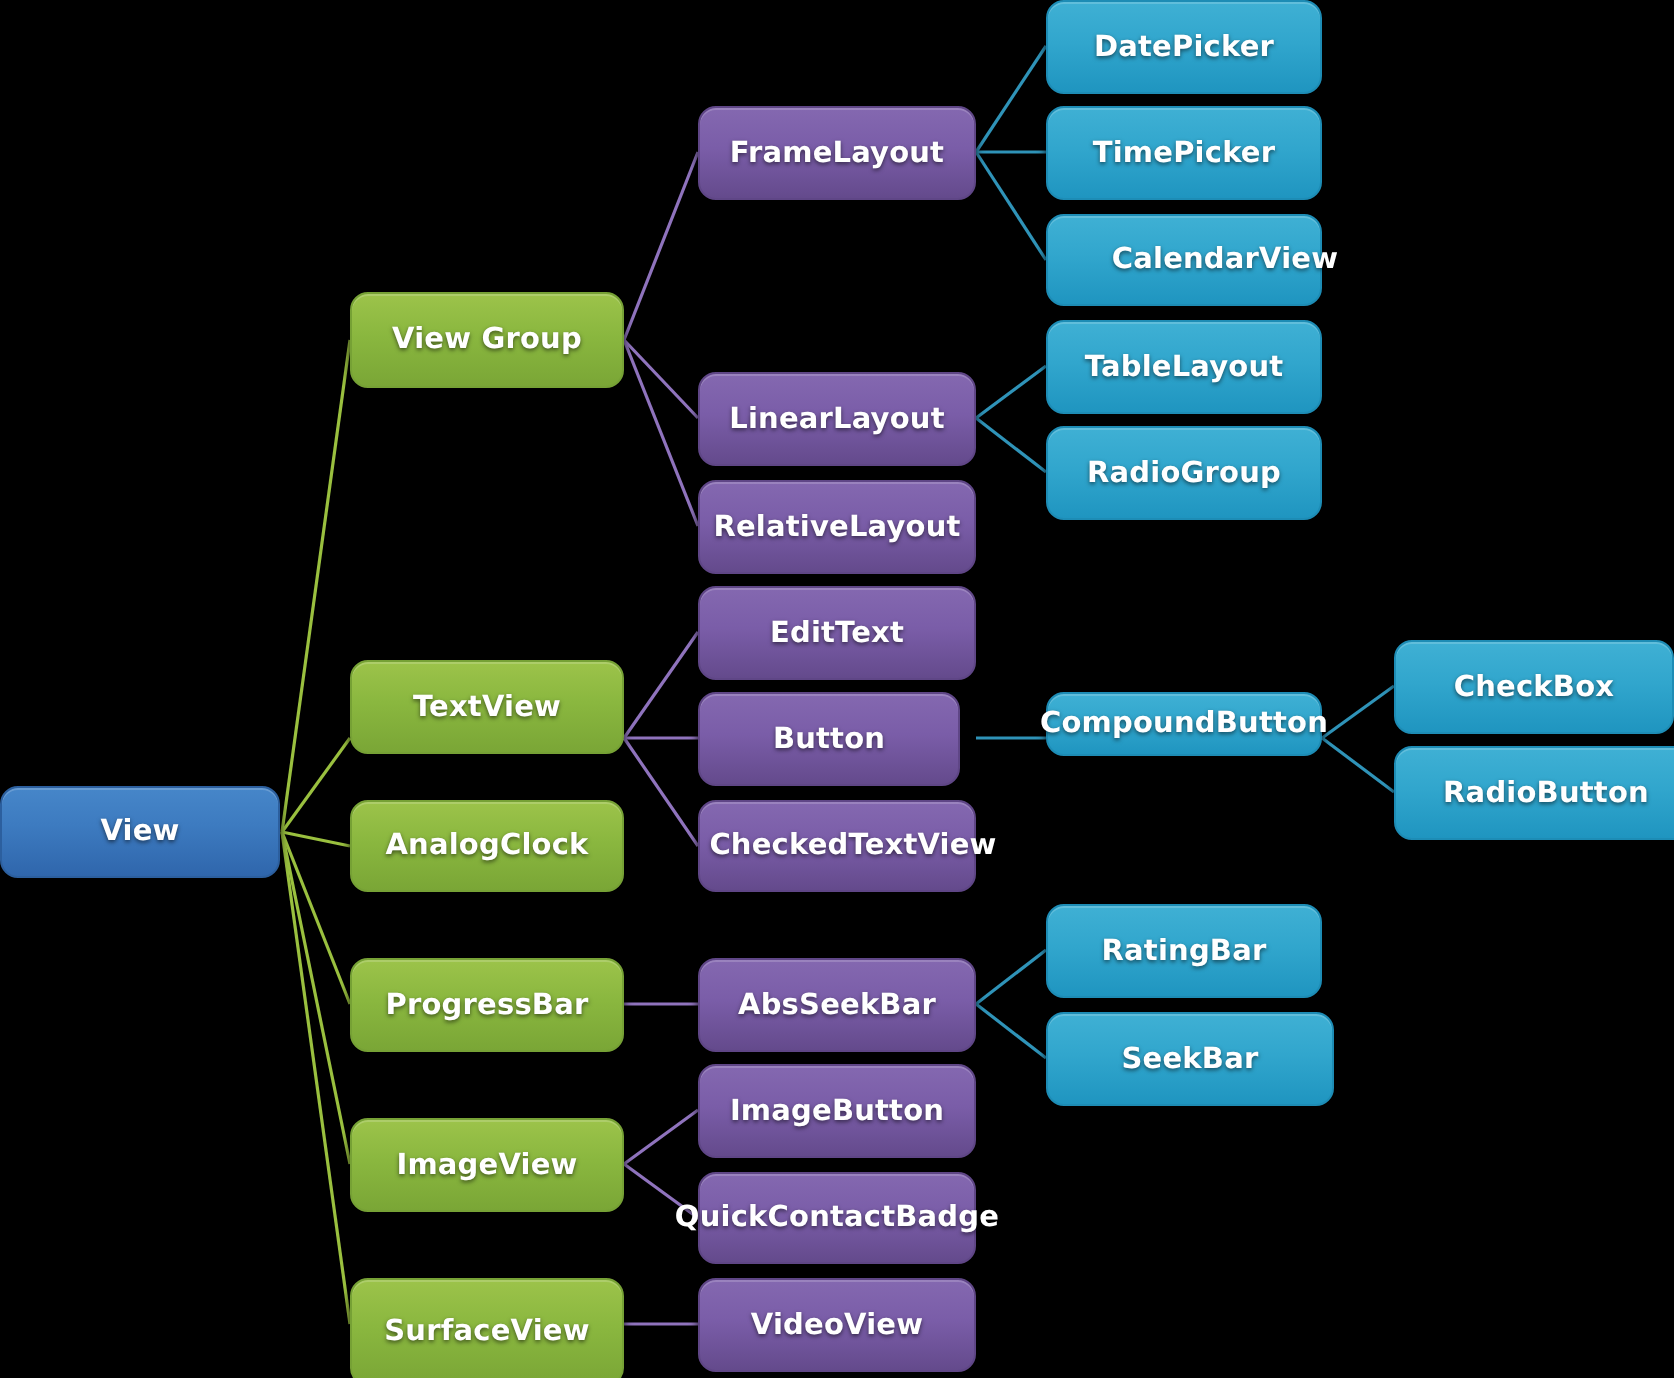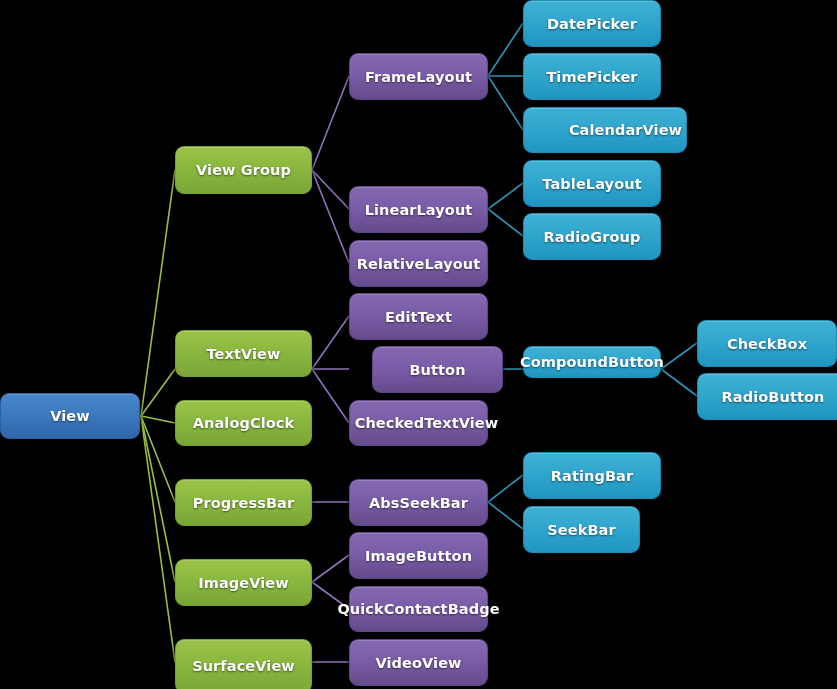--- a/index.html
+++ b/index.html
@@ -117,21 +117,21 @@
       </div>
       <div class="node purple" style="left: 349px; top: 186px; width: 139px; height: 47px;">
         <span>LinearLayout</span>
       </div>
       <div class="node purple" style="left: 349px; top: 240px; width: 139px; height: 47px;">
         <span>RelativeLayout</span>
       </div>
       <div class="node purple" style="left: 349px; top: 293px; width: 139px; height: 47px;">
         <span>EditText</span>
       </div>
-      <div class="node purple" style="left: 349px; top: 346px; width: 131px; height: 47px; margin-left: 23px;">
+      <div class="node purple" style="left: 349px; top: 346px; width: 131px; height: 47px;">
         <span>Button</span>
       </div>
       <div class="node purple" style="left: 349px; top: 400px; width: 139px; height: 46px; padding-left: 16px;">
         <span>CheckedTextView</span>
       </div>
       <div class="node purple" style="left: 349px; top: 479px; width: 139px; height: 47px;">
         <span>AbsSeekBar</span>
       </div>
       <div class="node purple" style="left: 349px; top: 532px; width: 139px; height: 47px;">
         <span>ImageButton</span>
@@ -141,36 +141,36 @@
       </div>
       <div class="node purple" style="left: 349px; top: 639px; width: 139px; height: 47px;">
         <span>VideoView</span>
       </div>
       <div class="node cyan" style="left: 523px; top: 0px; width: 138px; height: 47px;">
         <span>DatePicker</span>
       </div>
       <div class="node cyan" style="left: 523px; top: 53px; width: 138px; height: 47px;">
         <span>TimePicker</span>
       </div>
-      <div class="node cyan" style="left: 523px; top: 107px; width: 164px; height: 46px; padding-left: 41px;">
+      <div class="node cyan" style="left: 523px; top: 107px; width: 138px; height: 46px; padding-left: 41px;">
         <span>CalendarView</span>
       </div>
       <div class="node cyan" style="left: 523px; top: 160px; width: 138px; height: 47px;">
         <span>TableLayout</span>
       </div>
       <div class="node cyan" style="left: 523px; top: 213px; width: 138px; height: 47px;">
         <span>RadioGroup</span>
       </div>
       <div class="node cyan" style="left: 523px; top: 346px; width: 138px; height: 32px;">
         <span>CompoundButton</span>
       </div>
       <div class="node cyan" style="left: 523px; top: 452px; width: 138px; height: 47px;">
         <span>RatingBar</span>
       </div>
-      <div class="node cyan" style="left: 523px; top: 506px; width: 117px; height: 47px;">
+      <div class="node cyan" style="left: 523px; top: 506px; width: 144px; height: 47px;">
         <span>SeekBar</span>
       </div>
       <div class="node cyan" style="left: 697px; top: 320px; width: 140px; height: 47px;">
         <span>CheckBox</span>
       </div>
       <div class="node cyan" style="left: 697px; top: 373px; width: 152px; height: 47px;">
         <span>RadioButton</span>
       </div>
     </div>
 </div>

